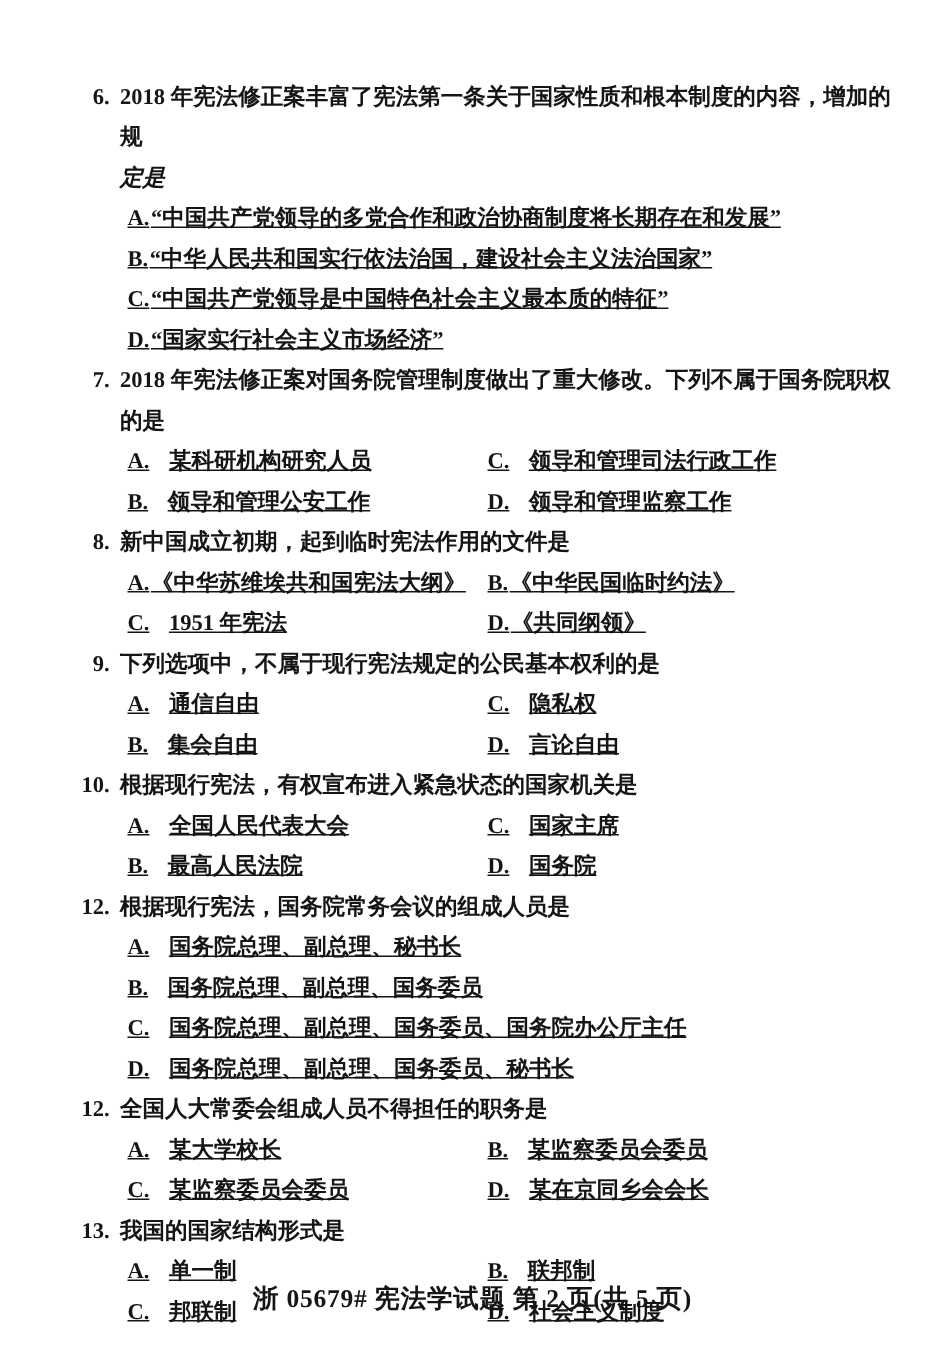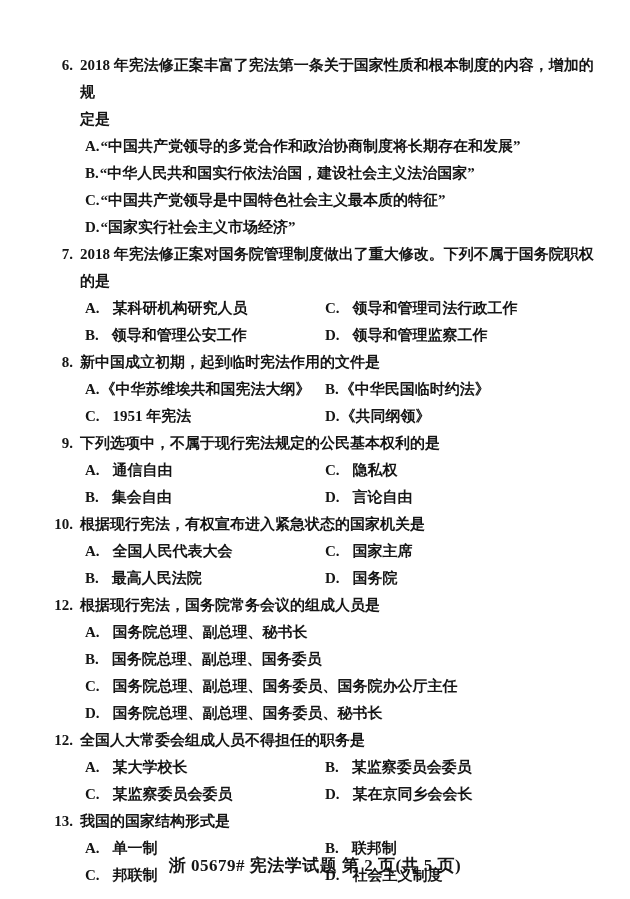--- a/index.html
+++ b/index.html
@@ -10,31 +10,31 @@
     font-family: "Liberation Serif", "DejaVu Serif", serif;
     font-size: 15px;
     font-weight: 600;
     position: relative;
     overflow: hidden;
   }
   .page { padding: 52px 30px 0 48px; box-sizing: border-box; }
 
   .question { margin: 0; }
   .stem-row { display: flex; line-height: 27px; }
-  .stem-row.cont { padding-left: 32px; }
+  .stem-row.cont { padding-left: 32px; font-style: italic; }
   .q-num {
     flex: 0 0 32px;
     text-align: right;
     padding-right: 7px;
     box-sizing: border-box;
     white-space: nowrap;
   }
   .stem { flex: 1; }
 
-  .options { margin-left: 37px; }
+  .options { margin-left: 37px; text-decoration: underline; }
   .options.cols2 {
     display: grid;
     grid-template-columns: 240px 1fr;
   }
   .option { line-height: 27px; white-space: nowrap; }
   .opt-label { margin-right: 13px; }
   .opt-label.tight { margin-right: 1px; }
 
   
   .emph { position: relative; display: inline-block; }

